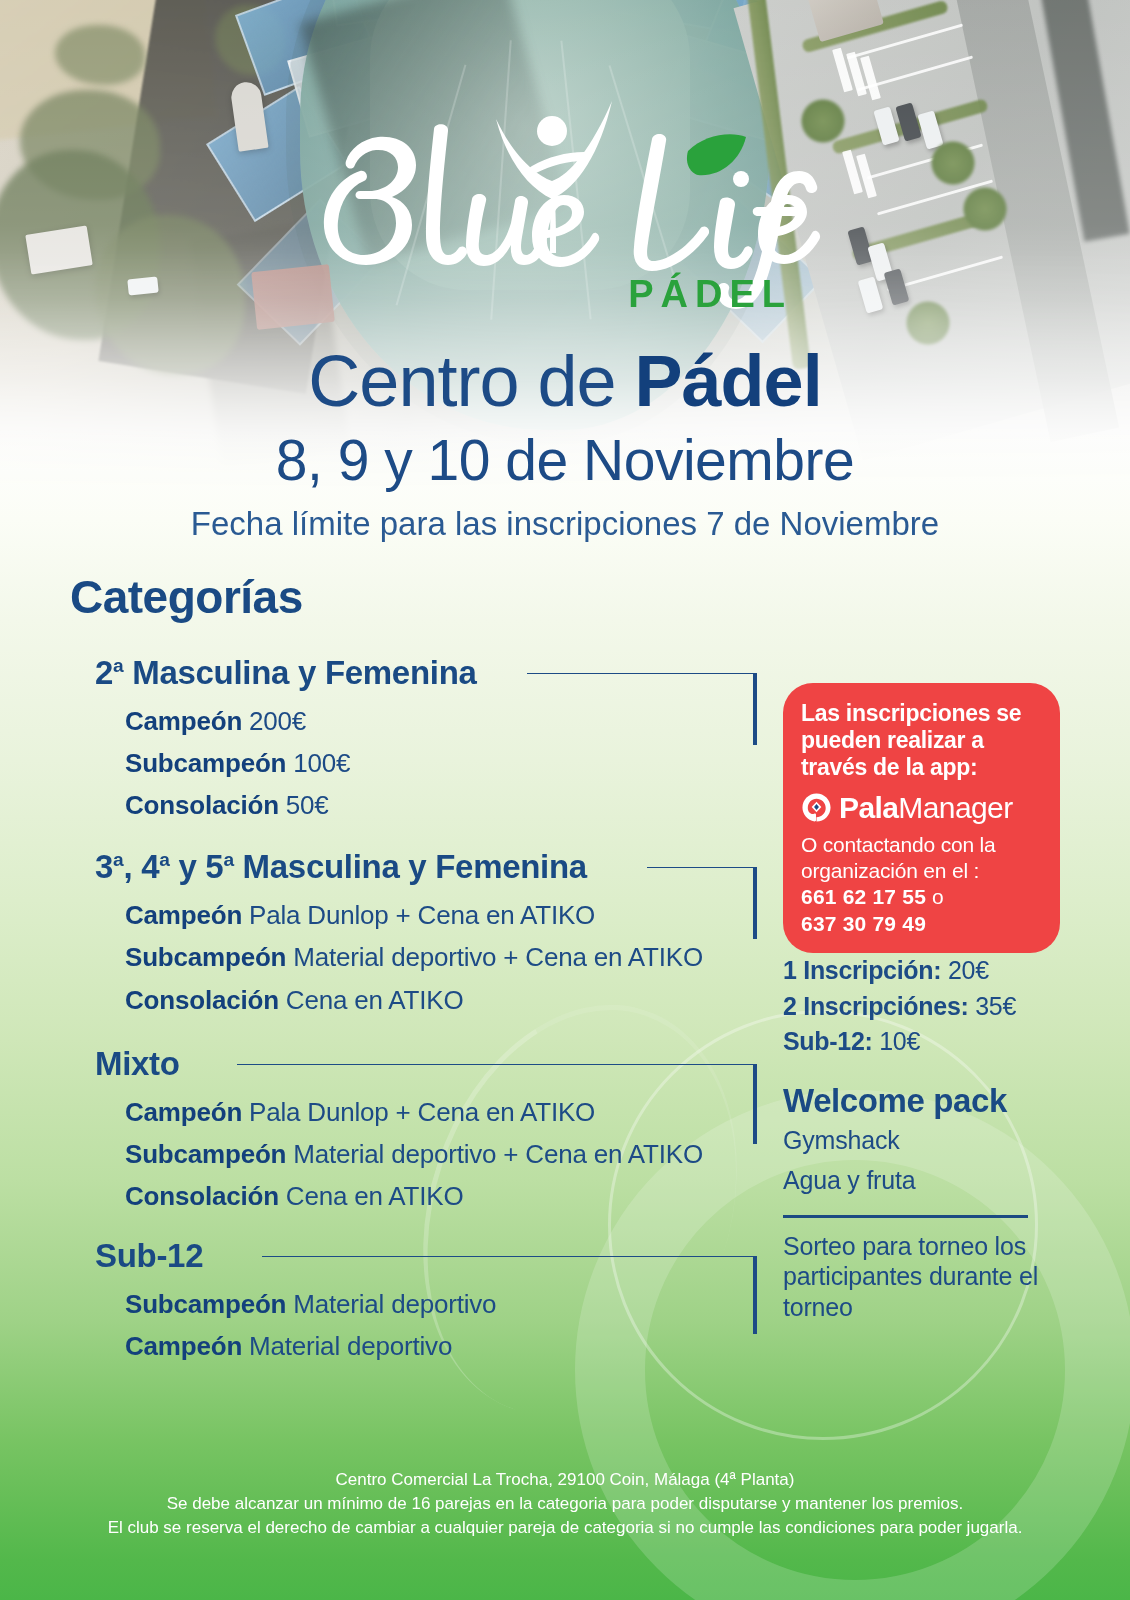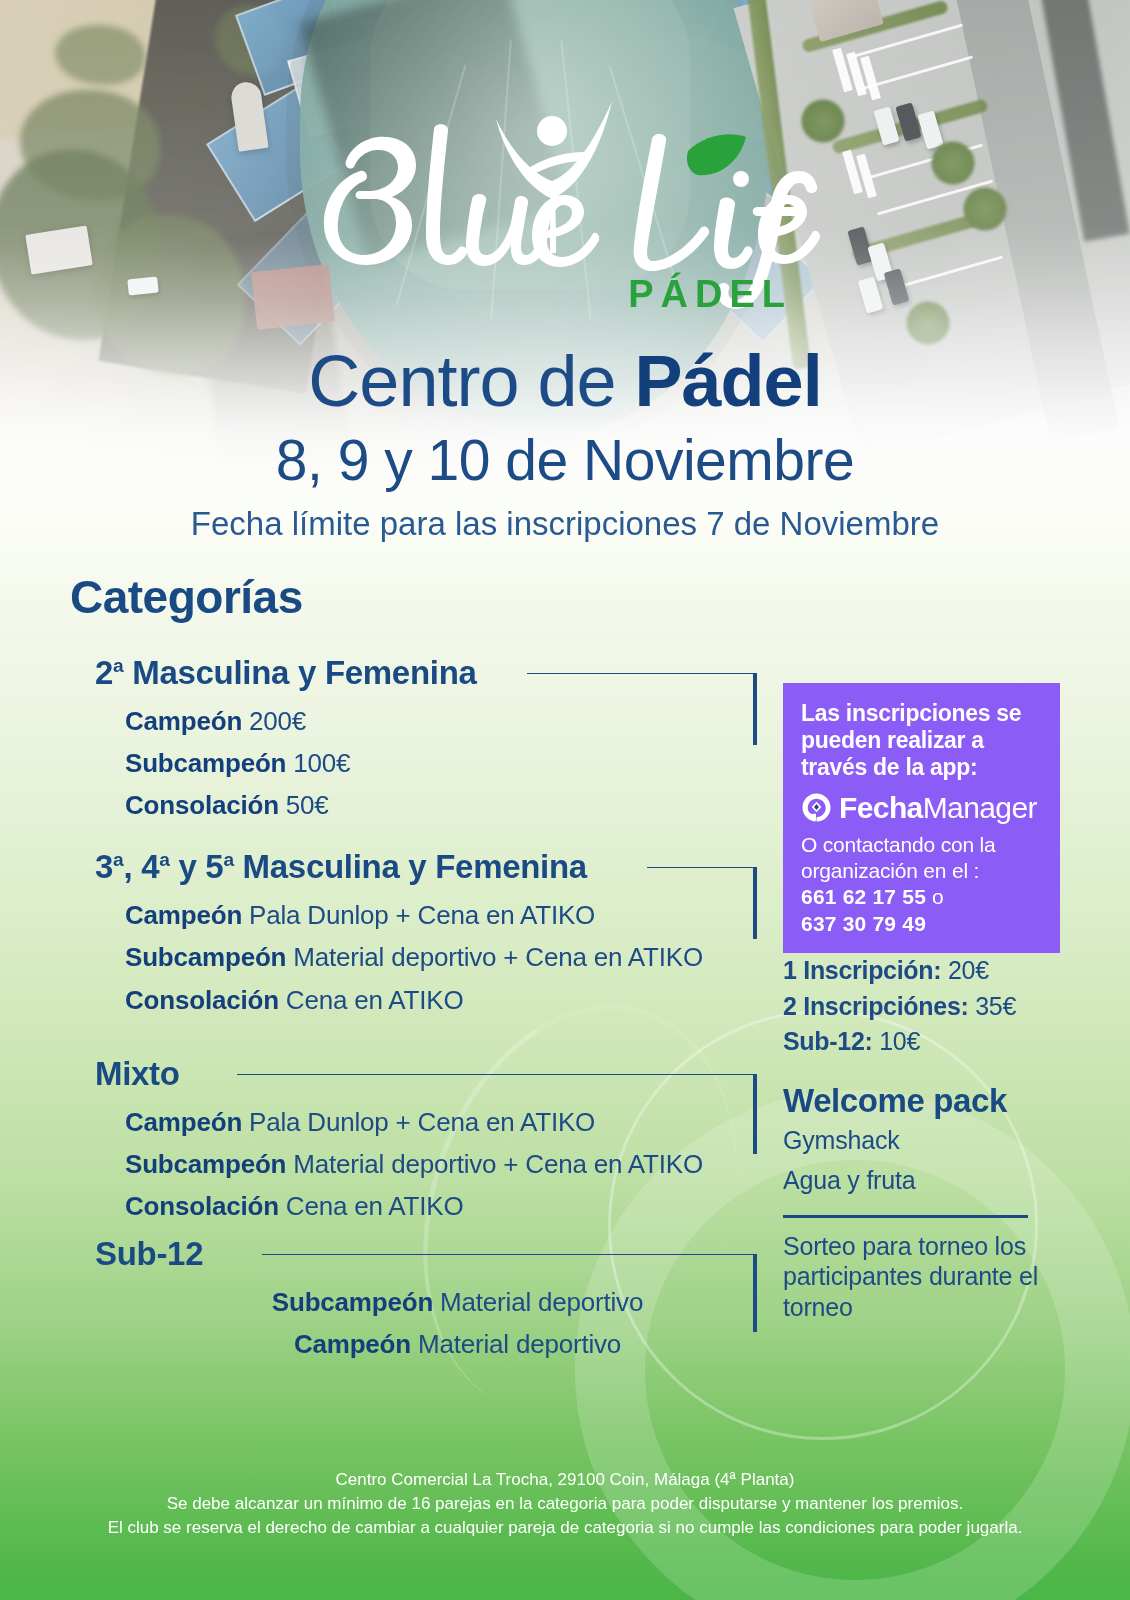--- a/index.html
+++ b/index.html
@@ -233,22 +233,23 @@
   .prizes{ padding-left:125px; padding-top:4px; }
   .prize{
     font-size:26px; color:#1d4b86; line-height:1.62; white-space:nowrap; letter-spacing:-.2px;
   }
   .prize b{ font-weight:bold; color:#13407c; }
 
   
   .right-col{ position:absolute; left:783px; top:683px; width:285px; z-index:7; }
 
   .app-box{
-    background:#8b5cf6; color:#ffffff; padding:17px 30px 16px 18px;
+    background:#ef4444; color:#ffffff; padding:17px 30px 16px 18px;
     width:277px;
+    border-radius:30px;
   }
   .app-box .hdr{
     font-size:23px; font-weight:bold; line-height:1.18; letter-spacing:-.3px;
   }
   .pm-logo{
     display:flex; align-items:center; gap:7px; margin-top:11px; margin-bottom:9px;
   }
   .pm-mark{ width:31px; height:31px; flex:0 0 31px; }
   .pm-text{ font-size:30px; letter-spacing:-.6px; line-height:1; }
   .pm-text b{ font-weight:bold; }
@@ -431,34 +432,34 @@
         <div class="bracket" style="width:110px; right:33px;"></div>
         <div class="bracket-v" style="right:33px; top:50%; height:72px;"></div>
       </div>
       <div class="prizes">
         <div class="prize"><b>Campeón</b><span> Pala Dunlop + Cena en ATIKO</span></div>
         <div class="prize"><b>Subcampeón</b><span> Material deportivo + Cena en ATIKO</span></div>
         <div class="prize"><b>Consolación</b><span> Cena en ATIKO</span></div>
       </div>
     </div>
 
-    <div class="cat-block" style="margin-top:30px;">
+    <div class="cat-block" style="margin-top:20px;">
       <div class="cat-title-row">
         <div class="cat-title">Mixto</div>
         <div class="bracket" style="width:520px; right:33px;"></div>
         <div class="bracket-v" style="right:33px; top:50%; height:80px;"></div>
       </div>
       <div class="prizes">
         <div class="prize"><b>Campeón</b><span> Pala Dunlop + Cena en ATIKO</span></div>
         <div class="prize"><b>Subcampeón</b><span> Material deportivo + Cena en ATIKO</span></div>
         <div class="prize"><b>Consolación</b><span> Cena en ATIKO</span></div>
       </div>
     </div>
 
-    <div class="cat-block" style="margin-top:4px;text-align:center;">
+    <div class="cat-block" style="margin-top:16px;">
       <div class="cat-title-row">
         <div class="cat-title">Sub-12</div>
         <div class="bracket" style="width:495px; right:33px;"></div>
         <div class="bracket-v" style="right:33px; top:50%; height:78px;"></div>
       </div>
       <div class="prizes">
         <div class="prize"><b>Subcampeón</b><span> Material deportivo</span></div>
         <div class="prize"><b>Campeón</b><span> Material deportivo</span></div>
       </div>
     </div>
@@ -468,21 +469,21 @@
   <div class="right-col">
 
     <div class="app-box">
       <div class="hdr">Las inscripciones se pueden realizar a través de la app:</div>
       <div class="pm-logo">
         <svg class="pm-mark" viewBox="0 0 64 64" aria-hidden="true">
           <path d="M32 3 C16 3 3 16 3 32 C3 46 13 58 28 61 C30 61 31 60 31 58 L31 47 C31 45 29 44 27 45 C20 47 14 41 14 33 C14 22 22 14 32 14 C42 14 51 22 51 33 C51 44 42 52 32 52 L32 61 C48 61 61 48 61 32 C61 16 48 3 32 3 Z" fill="#ffffff"></path>
           <path d="M32 20 L42 31 L32 42 L22 31 Z" fill="#ffffff"></path>
           <path d="M32 25 L37 31 L32 37 L27 31 Z" fill="#1b4a82"></path>
         </svg>
-        <div class="pm-text"><b>Fecha</b><span>Manager</span></div>
+        <div class="pm-text"><b>Pala</b><span>Manager</span></div>
       </div>
       <div class="contact">O contactando con la organización en el :</div>
       <div class="phone"><span>661 62 17 55</span><span class="o"> o</span></div>
       <div class="phone">637 30 79 49</div>
     </div>
 
     <div class="price-line"><b>1 Inscripción:</b><span> 20€</span></div>
     <div class="price-line"><b>2 Inscripciónes:</b><span> 35€</span></div>
     <div class="price-line"><b>Sub-12:</b><span> 10€</span></div>
 

